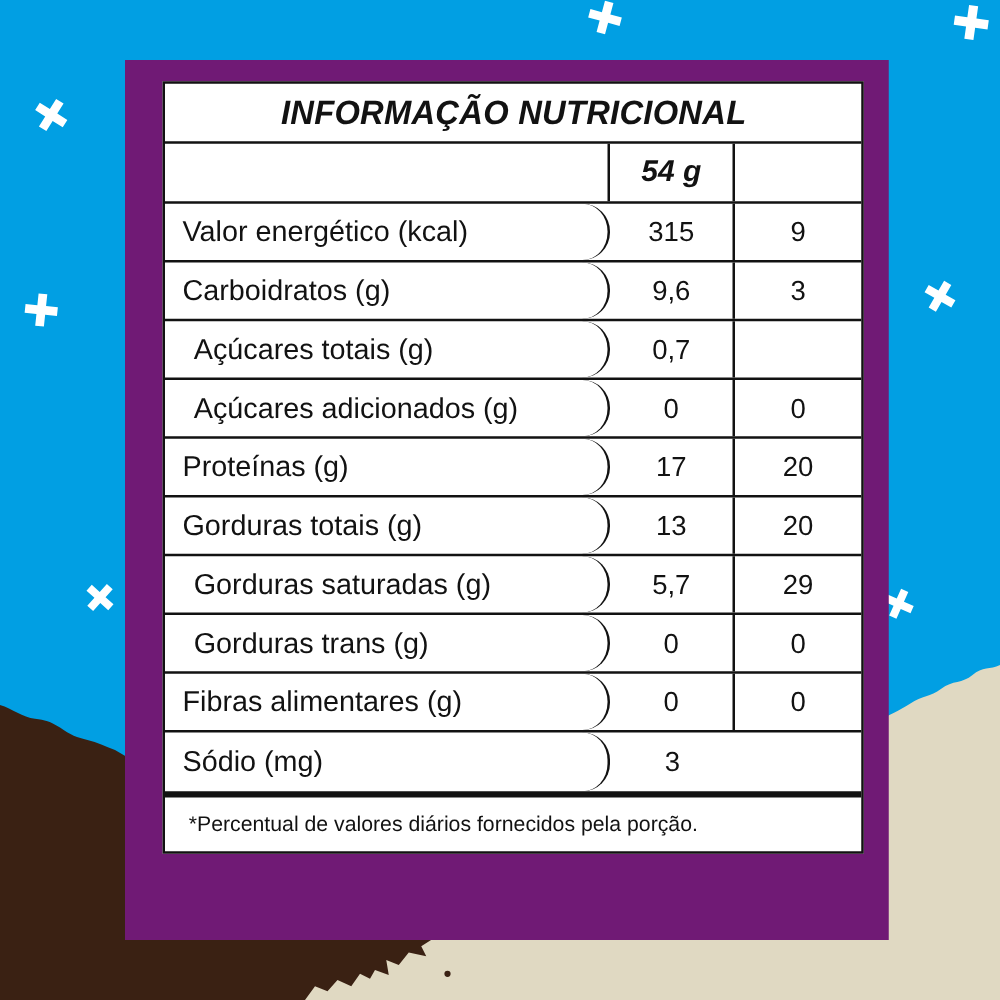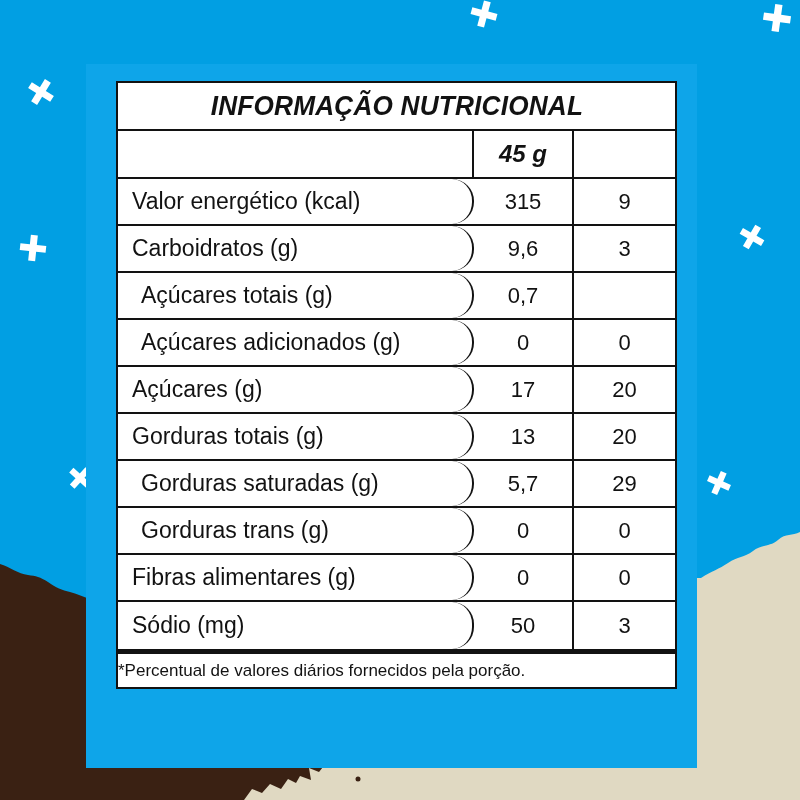--- a/index.html
+++ b/index.html
@@ -8,26 +8,25 @@
     width: 800px;
     height: 800px;
     overflow: hidden;
     font-family: "Liberation Sans", sans-serif;
     color: #121212;
   }
   .bg-svg { position: absolute; left: 0; top: 0; width: 800px; height: 800px; display: block; }
 
   .card {
     position: absolute;
-    left: 86px;
+    left: 100px;
     top: 48px;
     width: 611px;
     height: 704px;
-    background: #0ea5e9;
-    margin-top: 16px;
+    background: #701a75;
   }
 
   .ntable {
     position: absolute;
     left: 30px;
     top: 17px;
     width: 561px;
     border: 2px solid #121212;
     box-sizing: border-box;
     background: #ffffff;
@@ -70,24 +69,24 @@
   .row-header { height: 48px; border-bottom: 2px solid #121212; }
   .row-header .cell { font-size: 24px; font-weight: bold; font-style: italic; }
 
   .row-data { height: 47px; border-bottom: 2px solid #121212; }
   .row-data .cell.c1 { font-size: 23px; border-radius: 22px; }
   .row-data .cell.c2, .row-data .cell.c3 { font-size: 22px; }
   .row-data .cell.c1.indent { padding-left: 23px; }
   .row-data.thick { height: 52px; border-bottom: 5px solid #121212; }
 
   .row-footnote {
-    height: 33px;
+    height: 43px;
     display: flex;
     align-items: center;
-    padding-left: 0;
+    padding-left: 19px;
     font-size: 17px;
   }
 </style>
 </head>
 <body>
 
 <div class="stage">
 
   <svg class="bg-svg" viewBox="0 0 800 800" aria-hidden="true">
     <defs>
@@ -130,21 +129,21 @@
   <div class="card">
     <div class="ntable">
 
       <div class="row-title">
         <span class="title-text">INFORMAÇÃO NUTRICIONAL</span>
       </div>
 
 
       <div class="grid-row row-header">
         <div class="cell c1"></div>
-        <div class="cell c2">45 g</div>
+        <div class="cell c2">54 g</div>
       </div>
 
       <div class="grid-row row-data">
         <div class="cell c1">Valor energético (kcal)</div>
         <div class="cell c2">315</div>
         <div class="cell c3">9</div>
       </div>
 
       <div class="grid-row row-data">
         <div class="cell c1">Carboidratos (g)</div>
@@ -158,21 +157,21 @@
         <div class="cell c3"></div>
       </div>
 
       <div class="grid-row row-data">
         <div class="cell c1 indent">Açúcares adicionados (g)</div>
         <div class="cell c2">0</div>
         <div class="cell c3">0</div>
       </div>
 
       <div class="grid-row row-data">
-        <div class="cell c1">Açúcares (g)</div>
+        <div class="cell c1">Proteínas (g)</div>
         <div class="cell c2">17</div>
         <div class="cell c3">20</div>
       </div>
 
       <div class="grid-row row-data">
         <div class="cell c1">Gorduras totais (g)</div>
         <div class="cell c2">13</div>
         <div class="cell c3">20</div>
       </div>
 
@@ -189,21 +188,20 @@
       </div>
 
       <div class="grid-row row-data">
         <div class="cell c1">Fibras alimentares (g)</div>
         <div class="cell c2">0</div>
         <div class="cell c3">0</div>
       </div>
 
       <div class="grid-row row-data thick">
         <div class="cell c1">Sódio (mg)</div>
-        <div class="cell c2">50</div>
         <div class="cell c3">3</div>
       </div>
 
       <div class="row-footnote">*Percentual de valores diários fornecidos pela porção.</div>
 
     </div>
   </div>
 
 </div>
 

